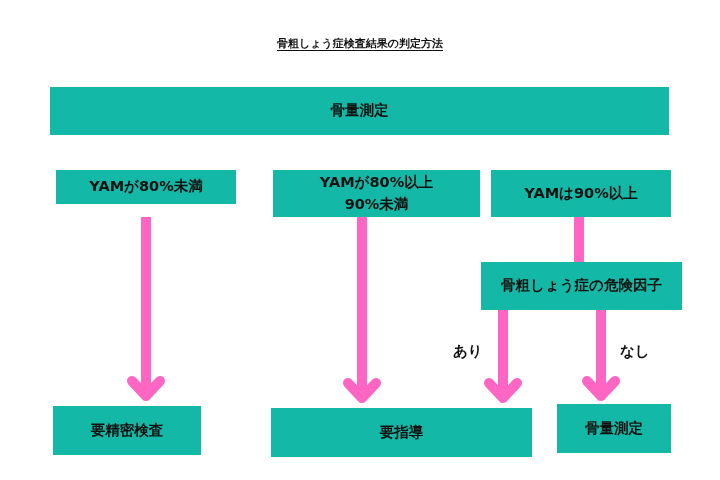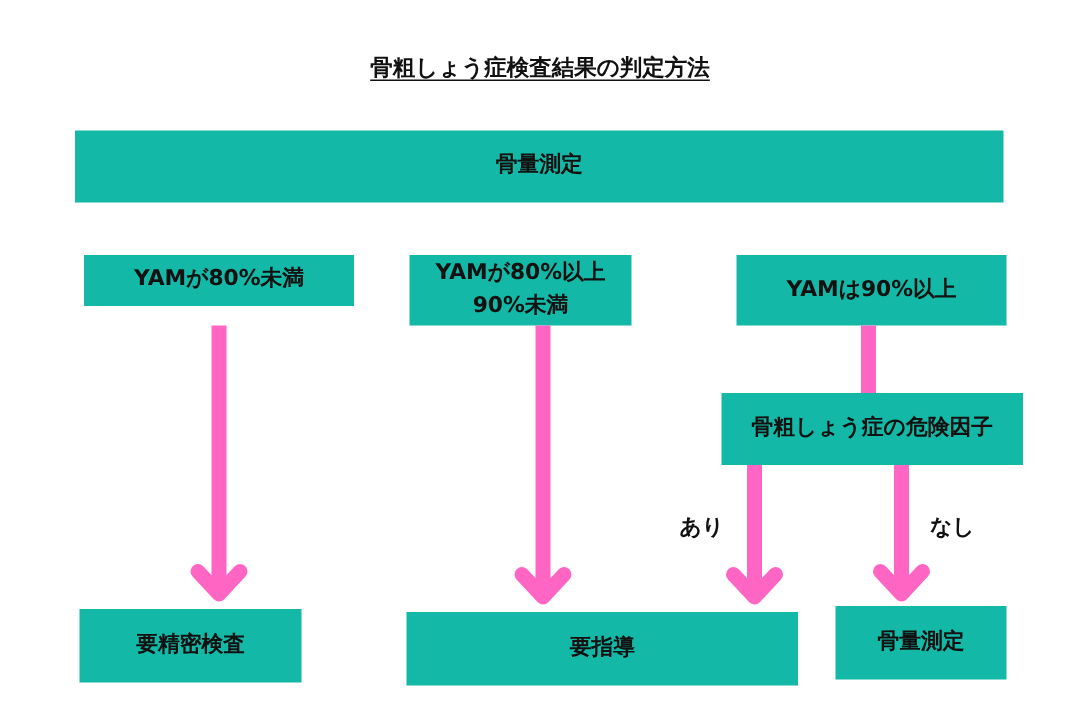--- a/index.html
+++ b/index.html
@@ -1,36 +1,36 @@
 <!DOCTYPE html>
 <html><head>
 <meta charset="utf-8">
 <style>
   html, body { margin:0; padding:0; background:#ffffff; }
   body { width:720px; height:480px; position:relative; overflow:hidden;
          font-family:"DejaVu Sans", sans-serif; color:#111; }
   .title { position:absolute; left:0; width:720px; top:36px; text-align:center;
-           font-size:15px; font-weight:bold; }
+           font-size:11px; font-weight:bold; }
   .title span { text-decoration:underline; text-underline-offset:3px; }
   .box { position:absolute; background:#14b8a6; display:flex; align-items:center;
          justify-content:center; text-align:center; font-size:14.5px; font-weight:bold;
          line-height:1.45; white-space:pre-line; }
   .label { position:absolute; font-size:14.5px; font-weight:bold; }
   svg.arrows { position:absolute; left:0; top:0; }
 </style>
 </head>
 <body>
 
 <div class="title"><span>骨粗しょう症検査結果の判定方法</span></div>
 
 <div class="box" style="left:50px; top:87px; width:619px; height:48px;">骨量測定</div>
 
 <div class="box" style="left:56px; top:170px; width:180px; height:34px;">YAMが80%未満</div>
 
-<div class="box" style="left:273px; top:170px; width:148px; height:47px;">YAMが80%以上
+<div class="box" style="left:273px; top:170px; width:207px; height:47px;">YAMが80%以上
 90%未満</div>
 
 <div class="box" style="left:491px; top:170px; width:180px; height:47px;">YAMは90%以上</div>
 
 <div class="box" style="left:481px; top:262px; width:201px; height:48px;">骨粗しょう症の危険因子</div>
 
 <div class="box" style="left:53px; top:406px; width:148px; height:49px;">要精密検査</div>
 
 <div class="box" style="left:271px; top:408px; width:261px; height:49px;">要指導</div>
 

